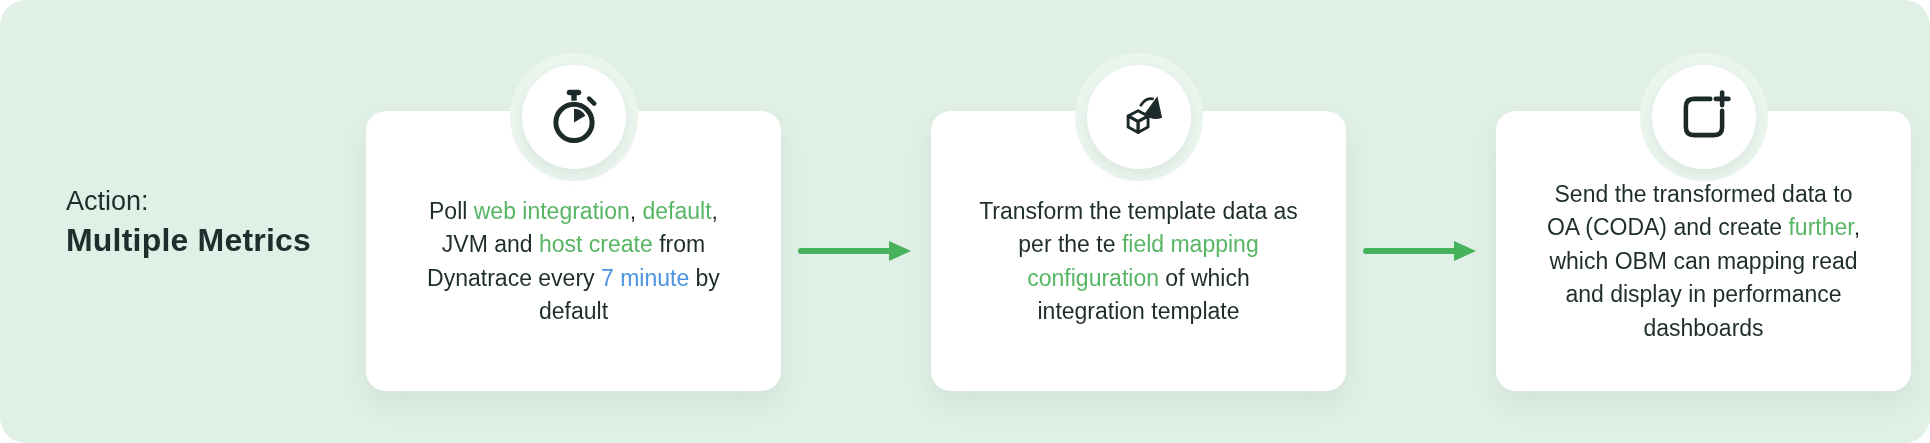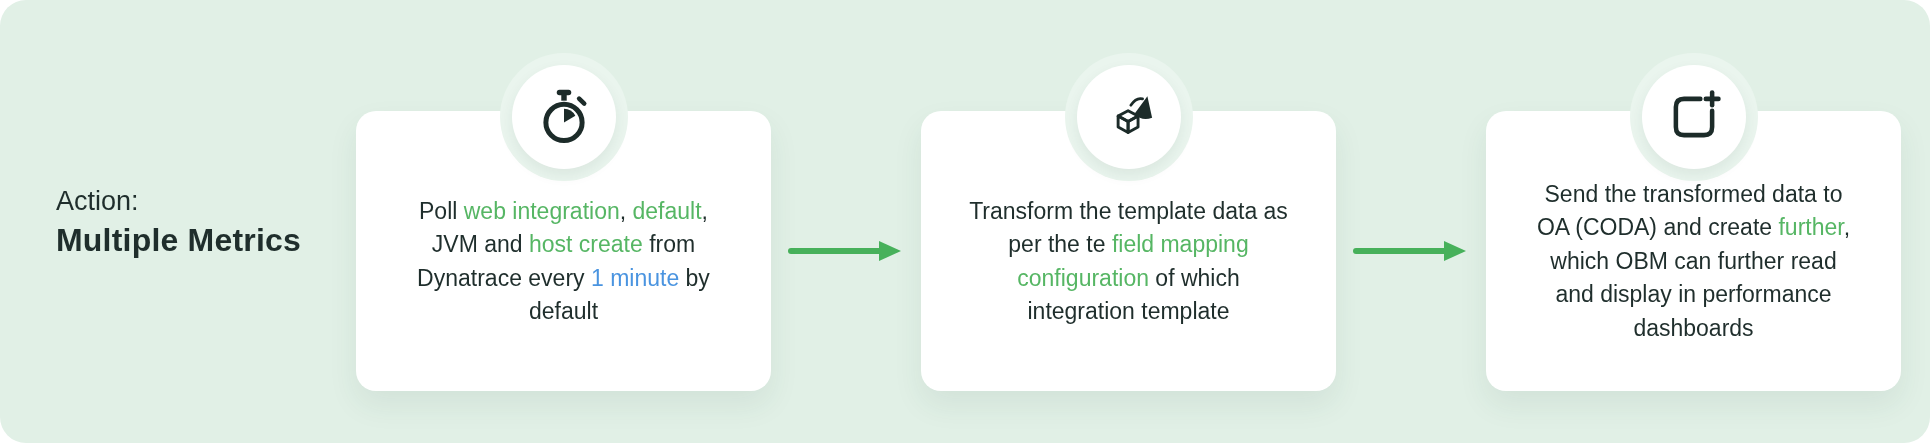--- a/index.html
+++ b/index.html
@@ -3,21 +3,21 @@
 <meta charset="utf-8">
 <style>
   :root{
     --background:#e1f0e6; --card:#ffffff; --dark:#1f2e2c; --green:#56b664;
     --blue:#4a94e0; --arrow:#47b15b; --halo:#eaf5ee; --icon:#1c2b29;
   }
   *{box-sizing:border-box;margin:0;padding:0;}
   body{background:#ffffff;font-family:"Liberation Sans","DejaVu Sans",sans-serif;}
   .panel{
     width:1930px;height:443px;background:var(--background);border-radius:26px;
-    display:flex;align-items:center;padding:0 38px;overflow:hidden;
+    display:flex;align-items:center;padding:0 48px;overflow:hidden;
   }
   .title-block{width:318px;flex-shrink:0;padding-left:18px;color:var(--dark);}
   .action-label{font-size:27px;line-height:1.35;}
   .action-title{font-size:32px;font-weight:700;line-height:1.25;letter-spacing:.2px;}
   .cards-row{display:flex;align-items:center;flex:1;padding-top:58px;}
   .card{
     position:relative;width:415px;min-height:280px;background:var(--card);
     border-radius:20px;box-shadow:0 14px 30px rgba(40,80,60,.08);
     display:flex;align-items:center;justify-content:center;padding:56px 34px 34px;
   }
@@ -60,21 +60,21 @@
             <g fill="var(--icon)" stroke="none">
               <rect x="24" y="2" width="16" height="6" rx="3"></rect>
               <rect x="29" y="6" width="6" height="8"></rect>
               <rect x="45" y="12" width="13" height="5" rx="2.5" transform="rotate(45 51.5 14.5)"></rect>
               <path d="M32 38 L32 23 A15 15 0 0 1 44.5 30.5 Z"></path>
             </g>
             <circle cx="32" cy="38" r="20" fill="none" stroke="var(--icon)" stroke-width="5.5"></circle>
           </svg>
         </div>
       </div>
-      <p class="card-text"><span class="seg-dark">Poll </span><span class="seg-green">web integration</span><span class="seg-dark">, </span><span class="seg-green">default</span><span class="seg-dark">, JVM and </span><span class="seg-green">host create</span><span class="seg-dark"> from Dynatrace every </span><span class="seg-blue">1 minute</span><span class="seg-dark"> by default</span></p>
+      <p class="card-text"><span class="seg-dark">Poll </span><span class="seg-green">web integration</span><span class="seg-dark">, </span><span class="seg-green">default</span><span class="seg-dark">, JVM and </span><span class="seg-green">host create</span><span class="seg-dark"> from Dynatrace every </span><span class="seg-blue">7 minute</span><span class="seg-dark"> by default</span></p>
     </div>
 
     <svg class="flow-arrow" width="118" height="26" viewBox="0 0 118 26" aria-hidden="true">
       <line x1="4" y1="13" x2="94" y2="13" stroke="var(--arrow)" stroke-width="6" stroke-linecap="round"></line>
       <path d="M92 3 L114 13 L92 23 Z" fill="var(--arrow)"></path>
     </svg>
 
     <div class="card">
       <div class="icon-halo">
         <div class="icon-circle">
@@ -100,17 +100,17 @@
     <div class="card">
       <div class="icon-halo">
         <div class="icon-circle">
           <svg viewBox="0 0 64 64" aria-hidden="true">
             <path d="M39 12 H21 Q12 12 12 21 V43 Q12 52 21 52 H43 Q52 52 52 43 V25" fill="none" stroke="var(--icon)" stroke-width="5" stroke-linecap="round" stroke-linejoin="round"></path>
             <line x1="52" y1="5" x2="52" y2="19" stroke="var(--icon)" stroke-width="5" stroke-linecap="round"></line>
             <line x1="45" y1="12" x2="59" y2="12" stroke="var(--icon)" stroke-width="5" stroke-linecap="round"></line>
           </svg>
         </div>
       </div>
-      <p class="card-text"><span class="seg-dark">Send the transformed data to OA (CODA) and create </span><span class="seg-green">further</span><span class="seg-dark">, which OBM can further read and display in performance dashboards</span></p>
+      <p class="card-text"><span class="seg-dark">Send the transformed data to OA (CODA) and create </span><span class="seg-green">further</span><span class="seg-dark">, which OBM can mapping read and display in performance dashboards</span></p>
     </div>
 
   </div>
 </div>
 
 </body></html>

